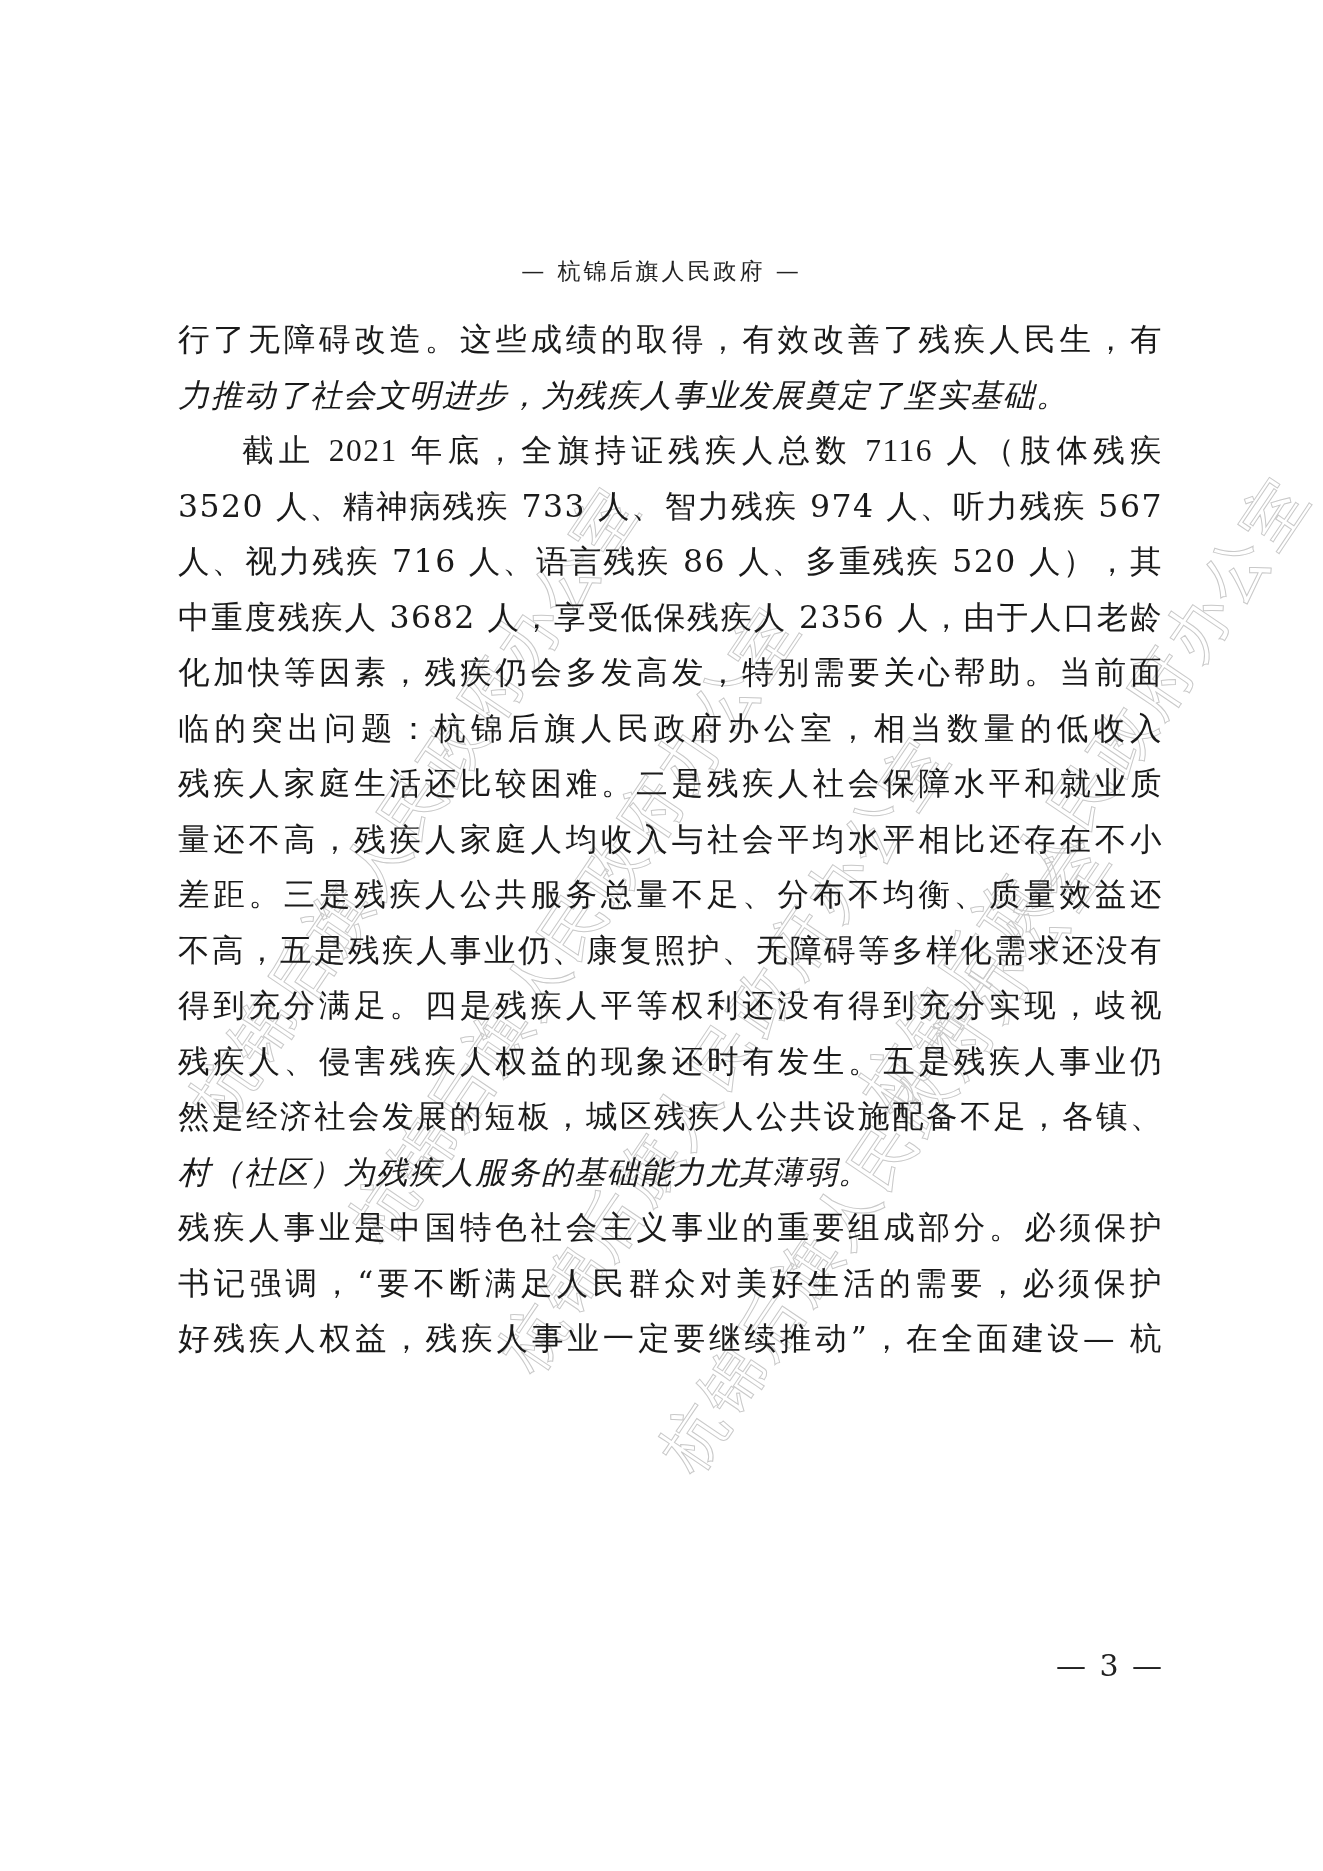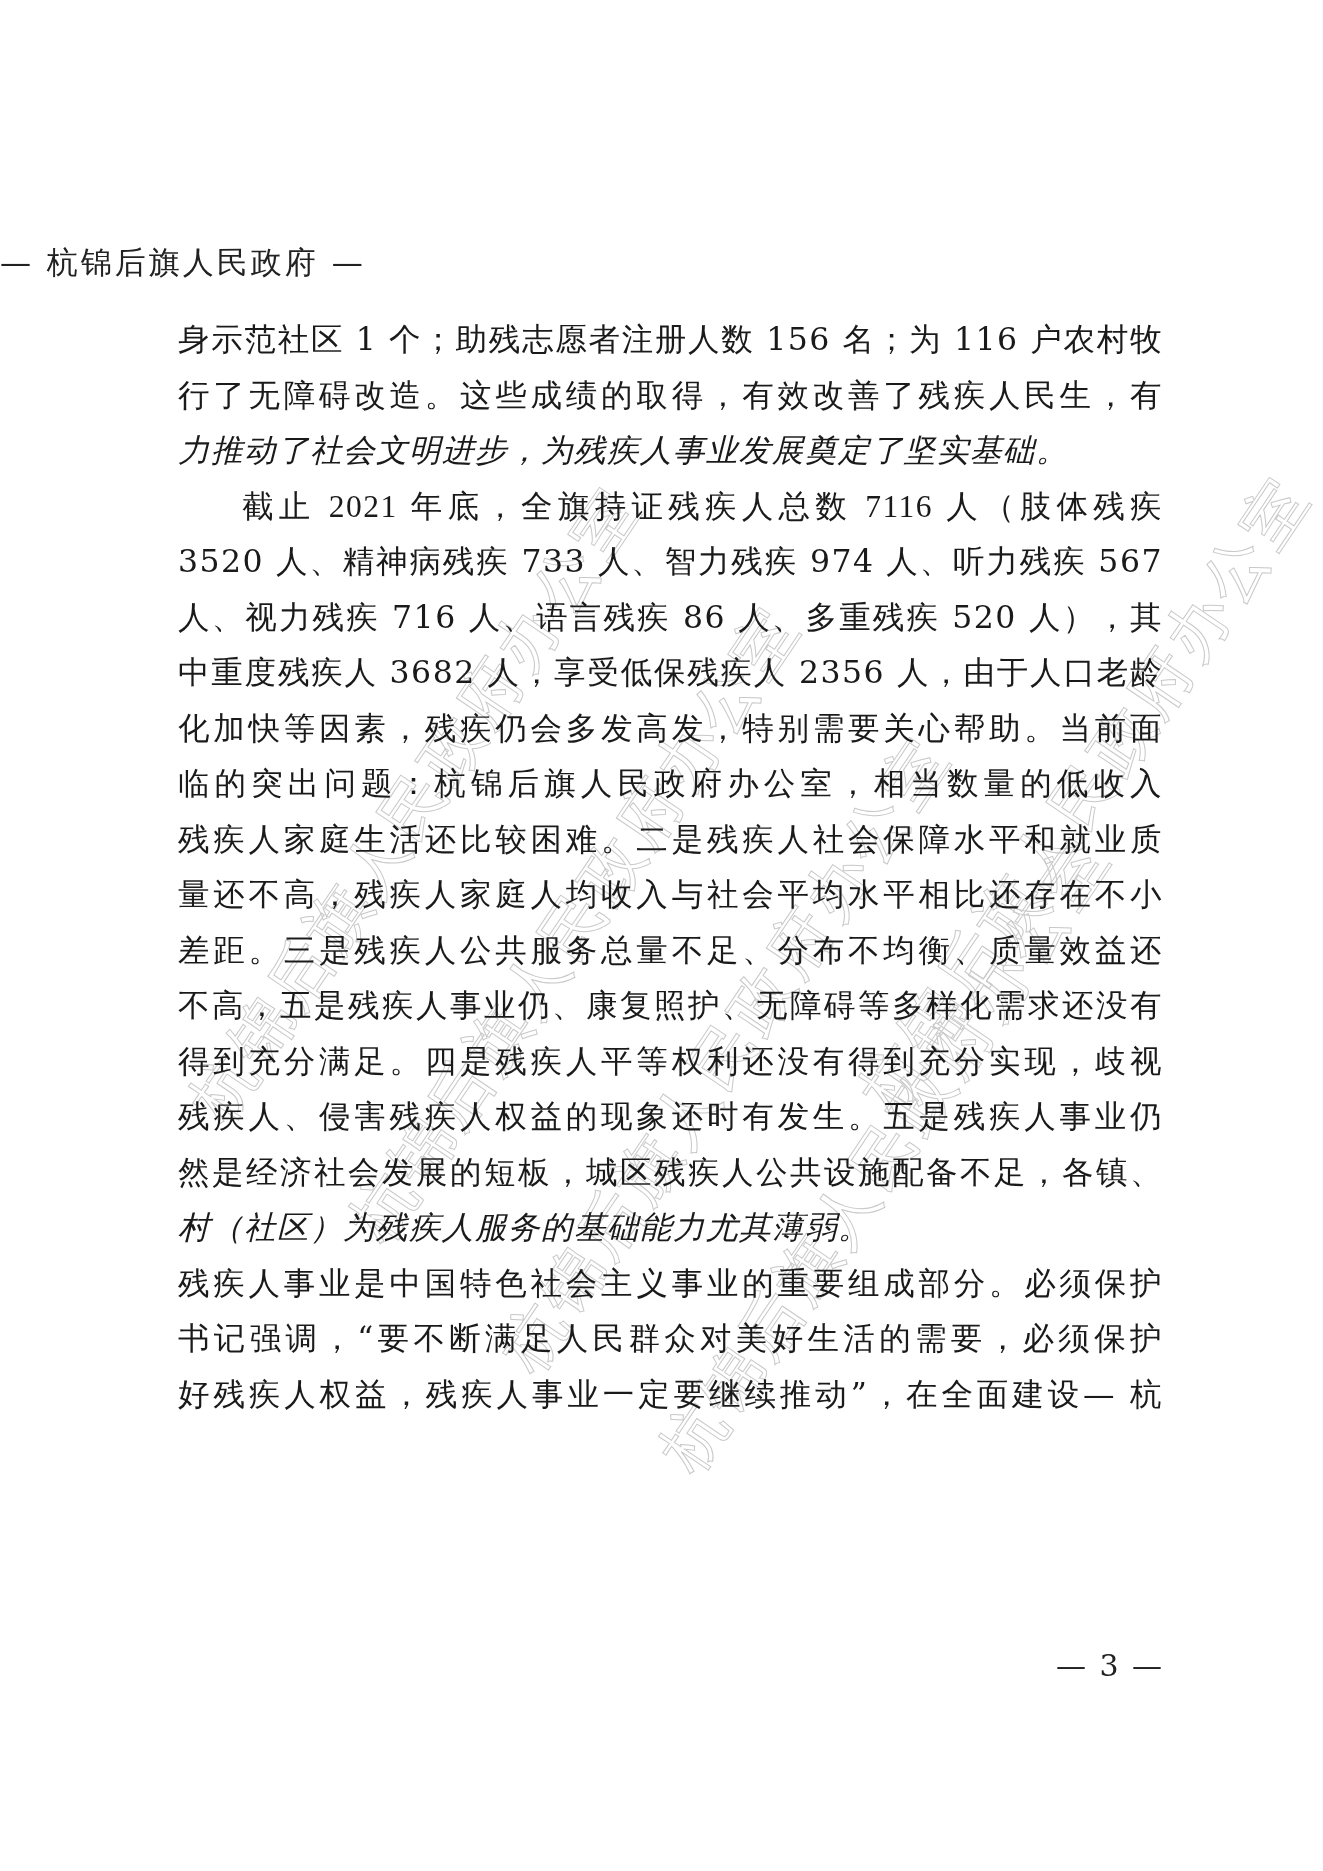--- a/index.html
+++ b/index.html
@@ -1,20 +1,20 @@
 <!DOCTYPE html>
 <html><head>
 <meta charset="utf-8">
 <style>
   html, body { margin: 0; padding: 0; background: #ffffff; }
   body { width: 1323px; height: 1871px; position: relative; overflow: hidden;
          font-family: "DejaVu Serif", "Liberation Serif", serif; color: #1a1a1a; }
   .page { position: absolute; left: 0; top: 0; width: 1323px; height: 1871px; background: #fff; }
-  .header { position: absolute; top: 242px; left: 0; width: 1323px; 
-            font-size: 31px; letter-spacing: 3px; color: #222; }
+  .header { position: absolute; top: 256px; left: 0; width: 1323px; text-align: center;
+            font-size: 23px; letter-spacing: 3px; color: #222; }
   .body-text { position: absolute; left: 178px; top: 312px; width: 985px; font-size: 31.5px;
                line-height: 55.5px; text-align: justify; text-align-last: justify; letter-spacing: 1.5px; }
   .line { display: block; white-space: nowrap; text-align: justify; text-align-last: justify; }
   .line.left { text-align-last: left; font-style: italic; }
   .indent { padding-left: 64px; font-family: Liberation Serif, serif; }
   .footer { position: absolute; top: 1648px; left: 1050px; width: 120px; text-align: center;
             font-size: 30px; color: #222; letter-spacing: 2px; }
   .wm-layer { position: absolute; left: 0; top: 0; width: 1323px; height: 1871px; pointer-events: none; }
   .wm { position: absolute; font-size: 64px; color: transparent; -webkit-text-stroke: 1px #c9c9c9;
         white-space: nowrap; transform-origin: left top; letter-spacing: 4px;
@@ -29,21 +29,20 @@
     <div class="wm" style="left:170px; top:1090px; transform: rotate(-56deg);">杭锦后旗人民政府办公室</div>
     <div class="wm" style="left:330px; top:1210px; transform: rotate(-56deg);">杭锦后旗人民政府办公室</div>
     <div class="wm" style="left:480px; top:1340px; transform: rotate(-56deg);">杭锦后旗人民政府办公室</div>
     <div class="wm" style="left:640px; top:1440px; transform: rotate(-56deg);">杭锦后旗人民政府办公室</div>
     <div class="wm" style="left:840px; top:1080px; transform: rotate(-56deg);">杭锦后旗人民政府办公室</div>
   </div>
 
   <div class="header">— 杭锦后旗人民政府 —</div>
 
   <div class="body-text">
-    <span class="line">身示范社区 1 个；助残志愿者注册人数 156 名；为 116 户农村牧</span>
     <span class="line">行了无障碍改造。这些成绩的取得，有效改善了残疾人民生，有</span>
     <span class="line left">力推动了社会文明进步，为残疾人事业发展奠定了坚实基础。</span>
     <span class="line indent">截止 2021 年底，全旗持证残疾人总数 7116 人（肢体残疾</span>
     <span class="line">3520 人、精神病残疾 733 人、智力残疾 974 人、听力残疾 567</span>
     <span class="line">人、视力残疾 716 人、语言残疾 86 人、多重残疾 520 人），其</span>
     <span class="line">中重度残疾人 3682 人，享受低保残疾人 2356 人，由于人口老龄</span>
     <span class="line">化加快等因素，残疾仍会多发高发，特别需要关心帮助。当前面</span>
     <span class="line">临的突出问题：杭锦后旗人民政府办公室，相当数量的低收入</span>
     <span class="line">残疾人家庭生活还比较困难。二是残疾人社会保障水平和就业质</span>
     <span class="line">量还不高，残疾人家庭人均收入与社会平均水平相比还存在不小</span>

